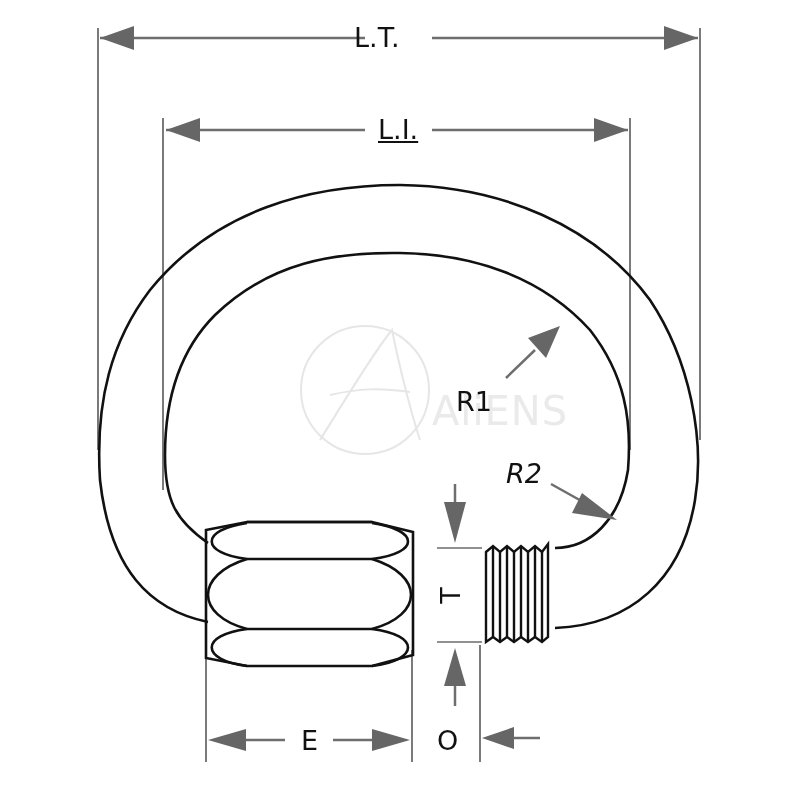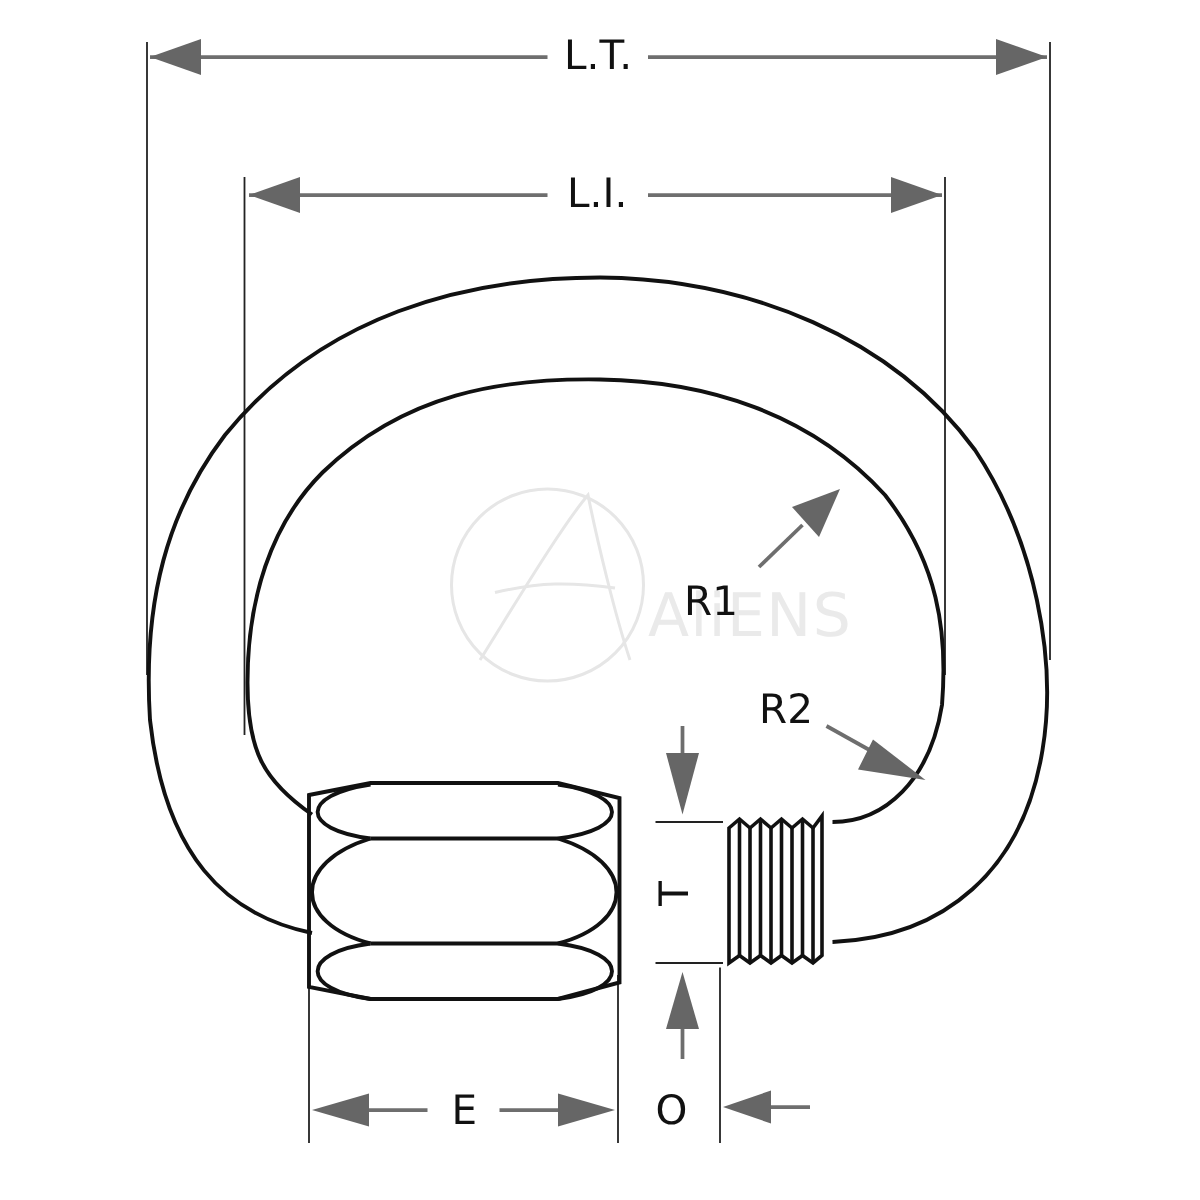--- a/index.html
+++ b/index.html
@@ -107,20 +107,20 @@
     </g>
 
     <g>
       <line x1="512" y1="738" x2="540" y2="738" stroke="#6e6e6e" stroke-width="2.5"></line>
       <polygon points="482,738 514,727 514,749" fill="#666"></polygon>
     </g>
   </svg>
 
   <span class="wm" style="left:432px;top:388px;">AliENS</span>
 
-  <span class="lbl" style="left:376px;top:24px;">L.T.</span>
-  <span class="lbl" style="left:378px;top:116px;">L.I.</span>
+  <span class="lbl" style="left:354px;top:24px;">L.T.</span>
+  <span class="lbl" style="left:378px;top:116px;text-decoration:underline;">L.I.</span>
   <span class="lbl" style="left:456px;top:388px;">R1</span>
-  <span class="lbl" style="left:506px;top:460px;">R2</span>
+  <span class="lbl" style="left:506px;top:460px;font-style:italic;">R2</span>
   <span class="lbl" style="left:442px;top:582px;transform:rotate(-90deg);">T</span>
   <span class="lbl" style="left:301px;top:727px;">E</span>
   <span class="lbl" style="left:437px;top:727px;">O</span>
 </div>
 
 </body></html>

